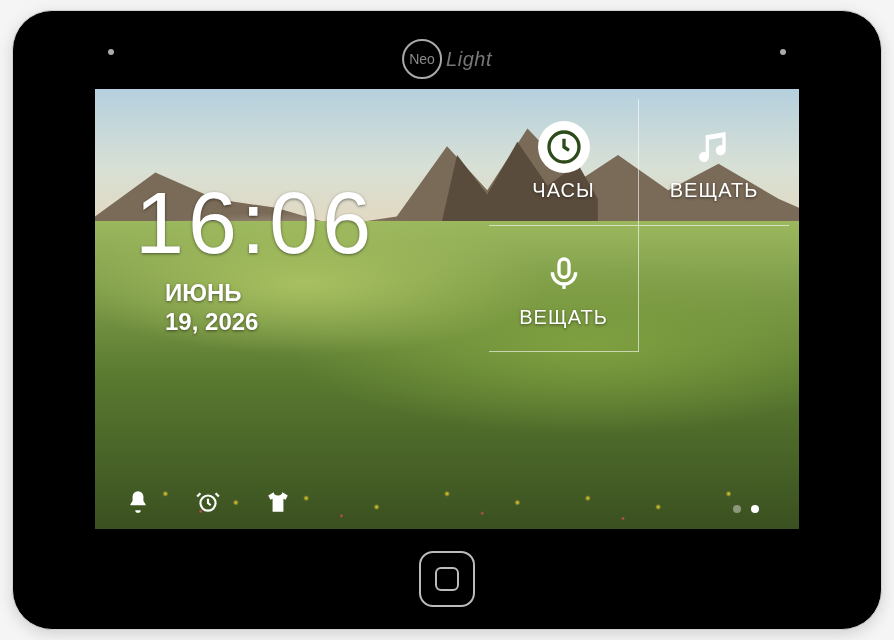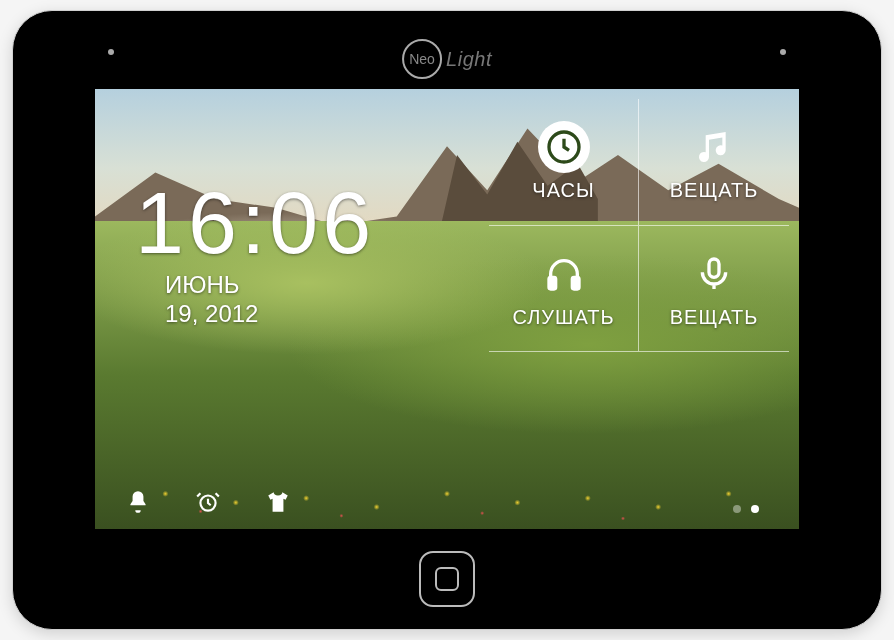--- a/index.html
+++ b/index.html
@@ -134,22 +134,22 @@
     left: 40px;
   }
   .time {
     font-size: 88px;
     font-weight: 200;
     letter-spacing: 4px;
     line-height: 1;
   }
   .date {
     font-size: 24px;
-    font-weight: 400;
-    margin-top: 4px;
+    font-weight: 700;
+    margin-top: 12px;
     margin-left: 30px;
     line-height: 1.2;
   }
   .menu-grid {
     position: absolute;
     top: 10px;
     right: 10px;
     width: 300px;
     bottom: 50px;
     display: grid;
@@ -256,21 +256,21 @@
     <div class="fog"></div>
     <div class="hills"></div>
     <div class="flowers"></div>
 
     <div class="overlay">
 
       <div class="time-block">
         <div class="time">16:06</div>
         <div class="date">
           <span>ИЮНЬ</span><br>
-          <span>19, 2012</span>
+          <span>19, 2026</span>
         </div>
       </div>
 
       <div class="menu-grid">
 
         <div class="menu-item">
           <span class="icon-wrap circle-bg">
             <svg viewBox="0 0 24 24" fill="none" stroke="currentColor" stroke-width="2">
                 <circle cx="12" cy="12" r="9"></circle>
                 <path d="M12 7v5l3 2"></path>
@@ -281,30 +281,20 @@
 
         <div class="menu-item">
           <span class="icon-wrap">
             <svg viewBox="0 0 24 24" fill="currentColor">
                 <path d="M9 18a3 3 0 1 1-2-2.83V5l12-2v11a3 3 0 1 1-2-2.83V6.3L9 7.7V18z"></path>
               </svg>
           </span>
           <span class="menu-label">ВЕЩАТЬ</span>
         </div>
 
-        <div class="menu-item">
-          <span class="icon-wrap">
-            <svg viewBox="0 0 24 24" fill="none" stroke="currentColor" stroke-width="2">
-                <path d="M4 14v-2a8 8 0 0 1 16 0v2"></path>
-                <rect x="3" y="14" width="4" height="7" rx="1" fill="currentColor"></rect>
-                <rect x="17" y="14" width="4" height="7" rx="1" fill="currentColor"></rect>
-              </svg>
-          </span>
-          <span class="menu-label">СЛУШАТЬ</span>
-        </div>
 
         <div class="menu-item">
           <span class="icon-wrap">
             <svg viewBox="0 0 24 24" fill="none" stroke="currentColor" stroke-width="2">
                 <rect x="9" y="3" width="6" height="11" rx="3" fill="none"></rect>
                 <path d="M5 11a7 7 0 0 0 14 0M12 18v3"></path>
               </svg>
           </span>
           <span class="menu-label">ВЕЩАТЬ</span>
         </div>

